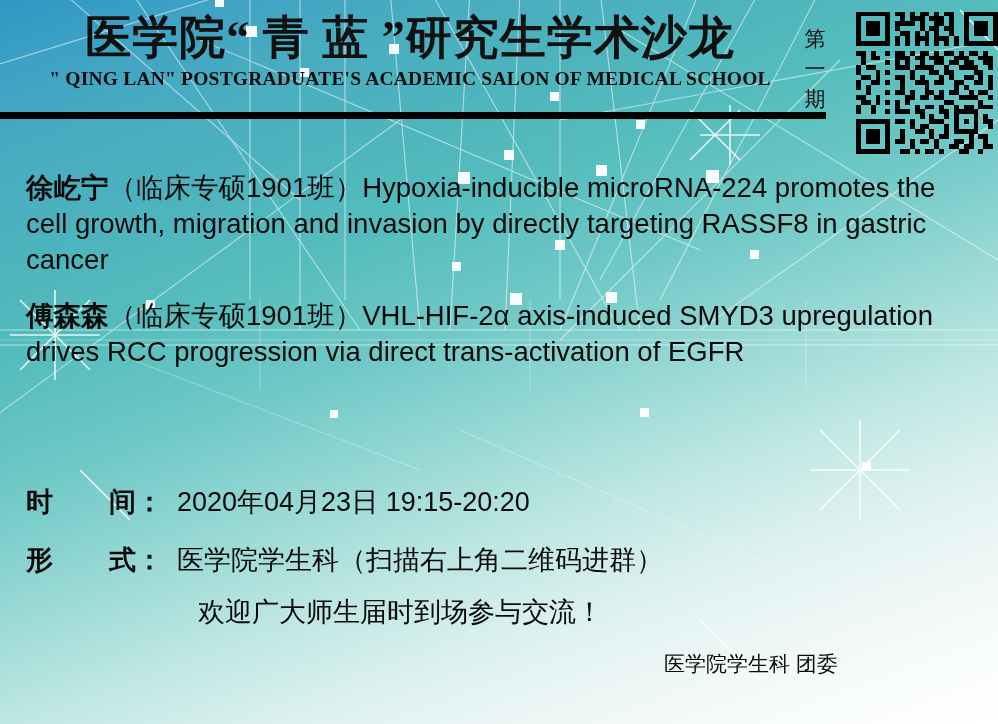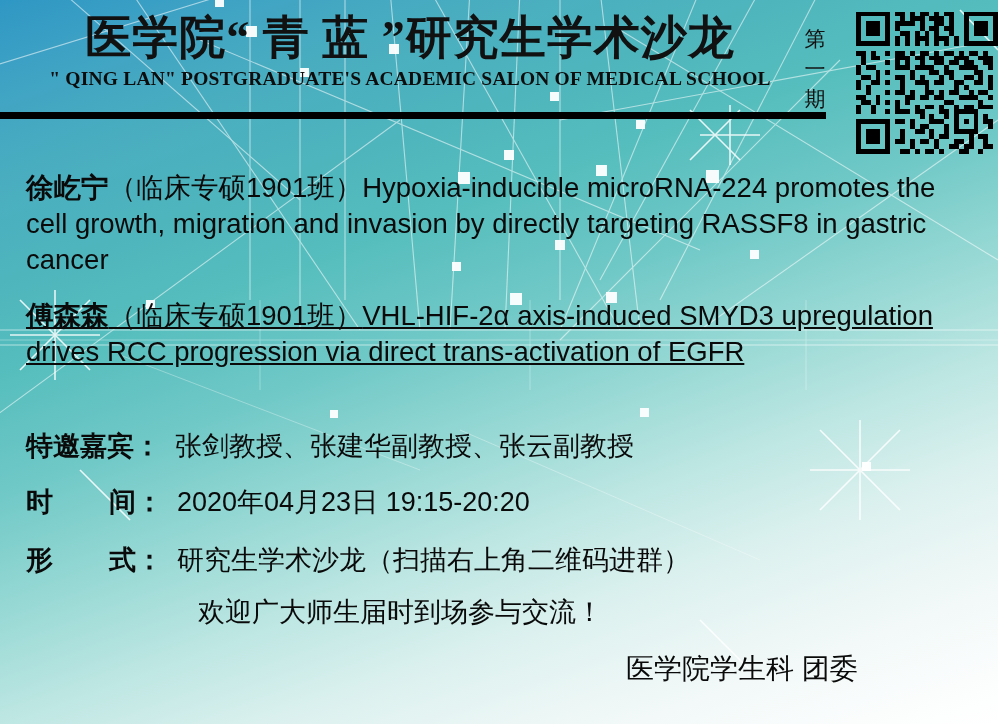--- a/index.html
+++ b/index.html
@@ -119,21 +119,21 @@
 
   .talk {
     position: absolute;
     left: 26px;
     width: 946px;
     color: #0a0a0a;
     font-size: 27.5px;
     line-height: 36px;
   }
   .talk-1 { top: 48px; }
-  .talk-2 { top: 176px; text-decoration: underline; }
+  .talk-2 { top: 176px; }
 
   .speaker-name {
     font-weight: bold;
   }
   .talk-affil {
     font-weight: normal;
   }
   .talk-title {
     font-weight: normal;
   }
@@ -162,23 +162,23 @@
     position: absolute;
     left: 198px;
     top: 472px;
     font-size: 27px;
     color: #0a0a0a;
     white-space: nowrap;
   }
 
   .footer-org {
     position: absolute;
-    left: 626px;
+    left: 664px;
     top: 528px;
-    font-size: 28px;
+    font-size: 21px;
     color: #0a0a0a;
     white-space: nowrap;
   }
 
   .wide-space { display: inline-block; width: 56px; }
   .mid-space  { display: inline-block; width: 14px; }
 </style>
 </head>
 <body>
 
@@ -460,30 +460,27 @@
   <div class="content">
 
     <div class="talk talk-1">
       <span class="speaker-name">徐屹宁</span><span class="talk-affil">（临床专硕1901班）</span><span class="talk-title">Hypoxia-inducible microRNA-224 promotes the cell growth, migration and invasion by directly targeting RASSF8 in gastric cancer</span>
     </div>
 
     <div class="talk talk-2">
       <span class="speaker-name">傅森森</span><span class="talk-affil">（临床专硕1901班）</span><span class="talk-title">VHL-HIF-2α axis-induced SMYD3 upregulation drives RCC progression via direct trans-activation of EGFR</span>
     </div>
 
-    <div class="field field-guests">
-      <span class="field-label">特邀嘉宾：</span><span class="mid-space"></span><span class="field-value">张剑教授、张建华副教授、张云副教授</span>
-    </div>
 
     <div class="field field-time">
       <span class="field-label">时</span><span class="wide-space"></span><span class="field-label">间：</span><span class="mid-space"></span><span class="field-value">2020年04月23日 19:15-20:20</span>
     </div>
 
     <div class="field field-format">
-      <span class="field-label">形</span><span class="wide-space"></span><span class="field-label">式：</span><span class="mid-space"></span><span class="field-value">研究生学术沙龙（扫描右上角二维码进群）</span>
+      <span class="field-label">形</span><span class="wide-space"></span><span class="field-label">式：</span><span class="mid-space"></span><span class="field-value">医学院学生科（扫描右上角二维码进群）</span>
     </div>
 
     <div class="format-second-line">欢迎广大师生届时到场参与交流！</div>
 
     <div class="footer-org">医学院学生科  团委</div>
   </div>
 
 </div>
 
 </body></html>

